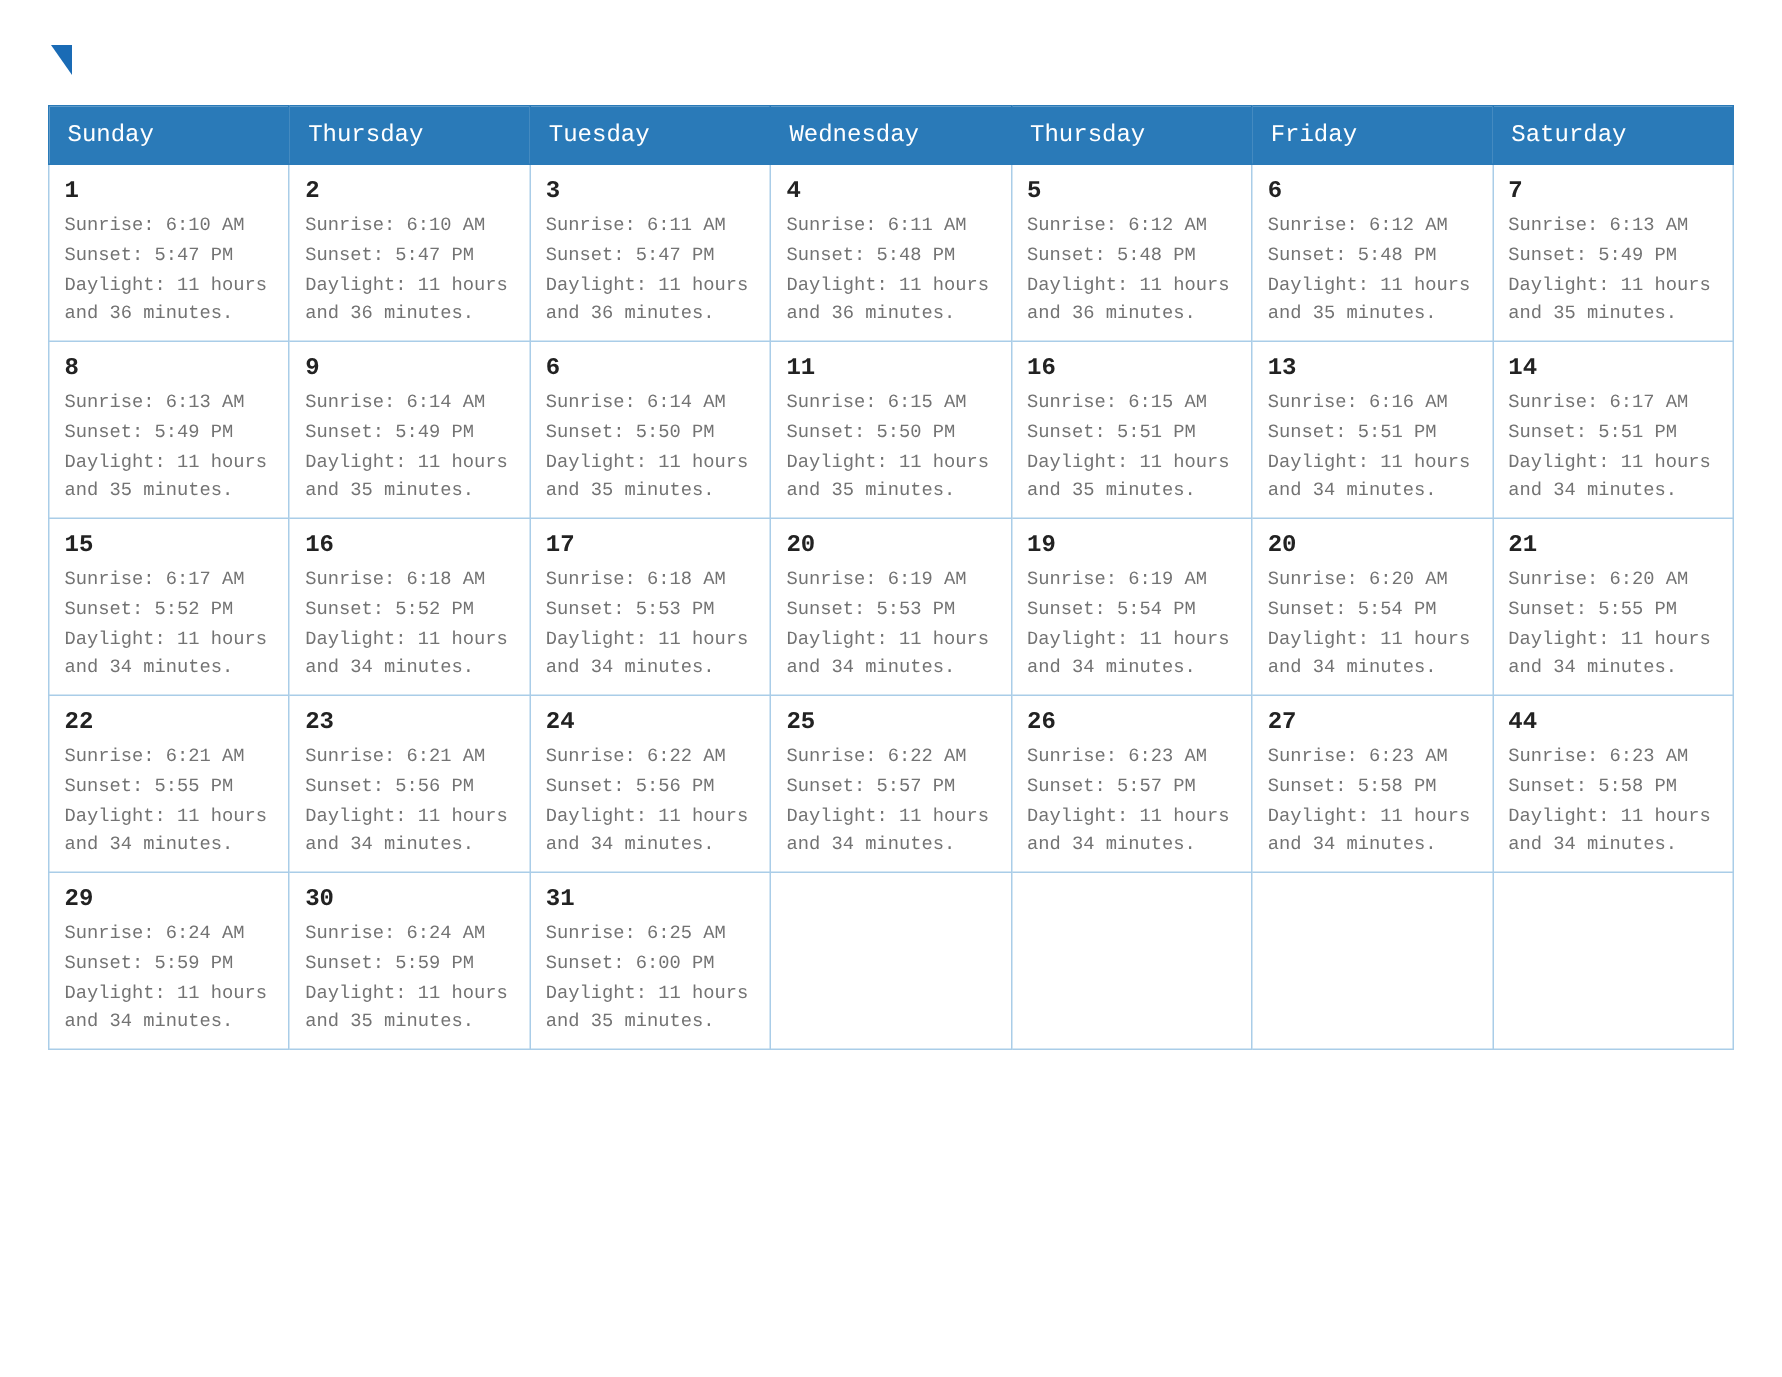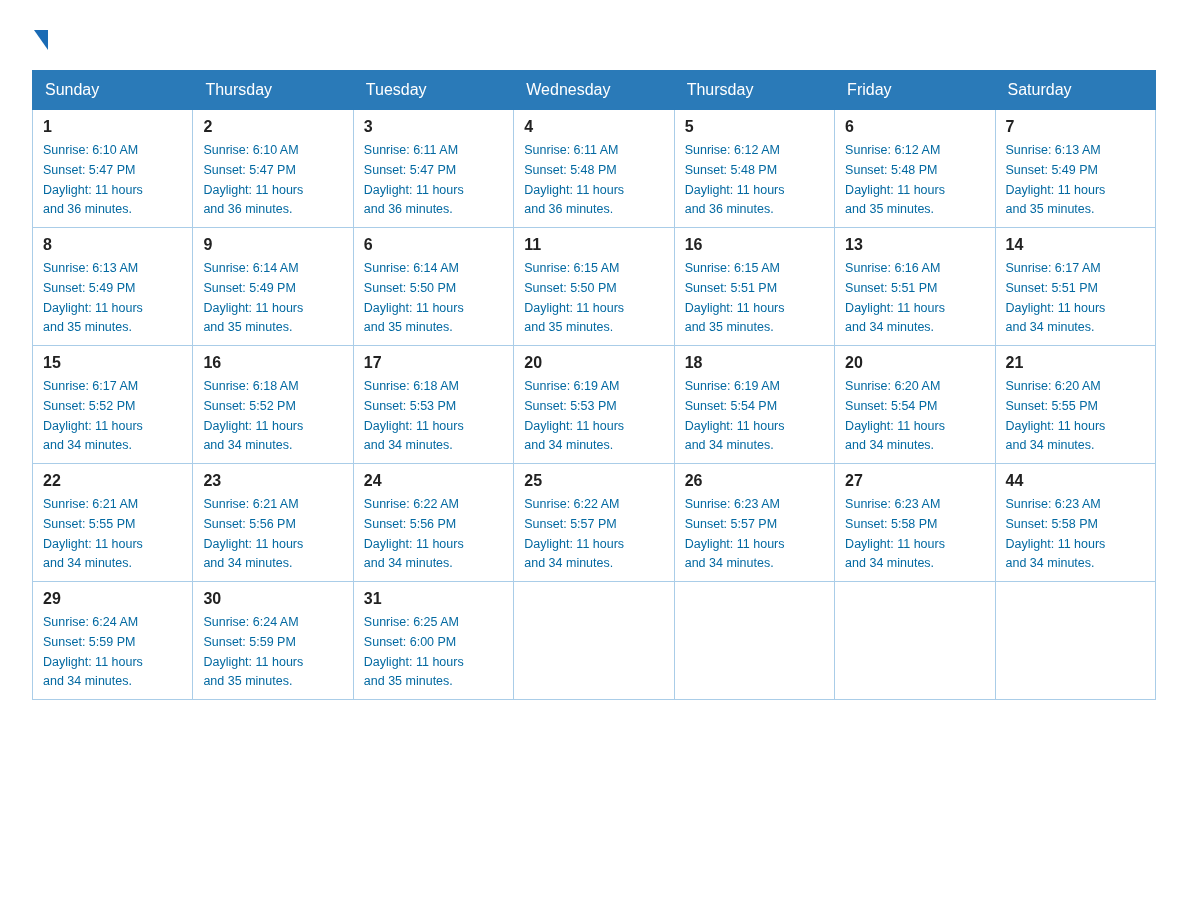--- a/index.html
+++ b/index.html
@@ -51,20 +51,21 @@
     }
     .location {
       font-size: 20px;
       color: #444;
       margin-top: 4px;
     }
     table {
       width: 100%;
       border-collapse: collapse;
       margin-top: 12px;
+      font-family: Liberation Mono, monospace;
     }
     thead tr th {
       background-color: #2a7ab8;
       color: #ffffff;
       padding: 10px 12px;
       text-align: left;
       font-size: 16px;
       font-weight: normal;
       border: 1px solid #2a7ab8;
     }
@@ -77,21 +78,21 @@
     }
     .day-number {
       font-size: 16px;
       font-weight: bold;
       color: #222;
       display: block;
       margin-bottom: 4px;
     }
     .day-info {
       font-size: 12.5px;
-      color: #0369a1;
+      color: #737373;
       line-height: 1.5;
     }
     tbody tr:nth-child(odd) td {
       background-color: #ffffff;
     }
     .empty-cell {
       background: #fff;
     }
     tbody tr td.empty-cell {
       border: 1px solid #aacde8;
@@ -201,21 +202,21 @@
       </td>
         <td>
         <span class="day-number">17</span>
         <span class="day-info">Sunrise: 6:18 AM<br>Sunset: 5:53 PM<br>Daylight: 11 hours<br>and 34 minutes.</span>
       </td>
         <td>
         <span class="day-number">20</span>
         <span class="day-info">Sunrise: 6:19 AM<br>Sunset: 5:53 PM<br>Daylight: 11 hours<br>and 34 minutes.</span>
       </td>
         <td>
-        <span class="day-number">18</span>
+        <span class="day-number">19</span>
         <span class="day-info">Sunrise: 6:19 AM<br>Sunset: 5:54 PM<br>Daylight: 11 hours<br>and 34 minutes.</span>
       </td>
         <td>
         <span class="day-number">20</span>
         <span class="day-info">Sunrise: 6:20 AM<br>Sunset: 5:54 PM<br>Daylight: 11 hours<br>and 34 minutes.</span>
       </td>
         <td>
         <span class="day-number">21</span>
         <span class="day-info">Sunrise: 6:20 AM<br>Sunset: 5:55 PM<br>Daylight: 11 hours<br>and 34 minutes.</span>
       </td>

